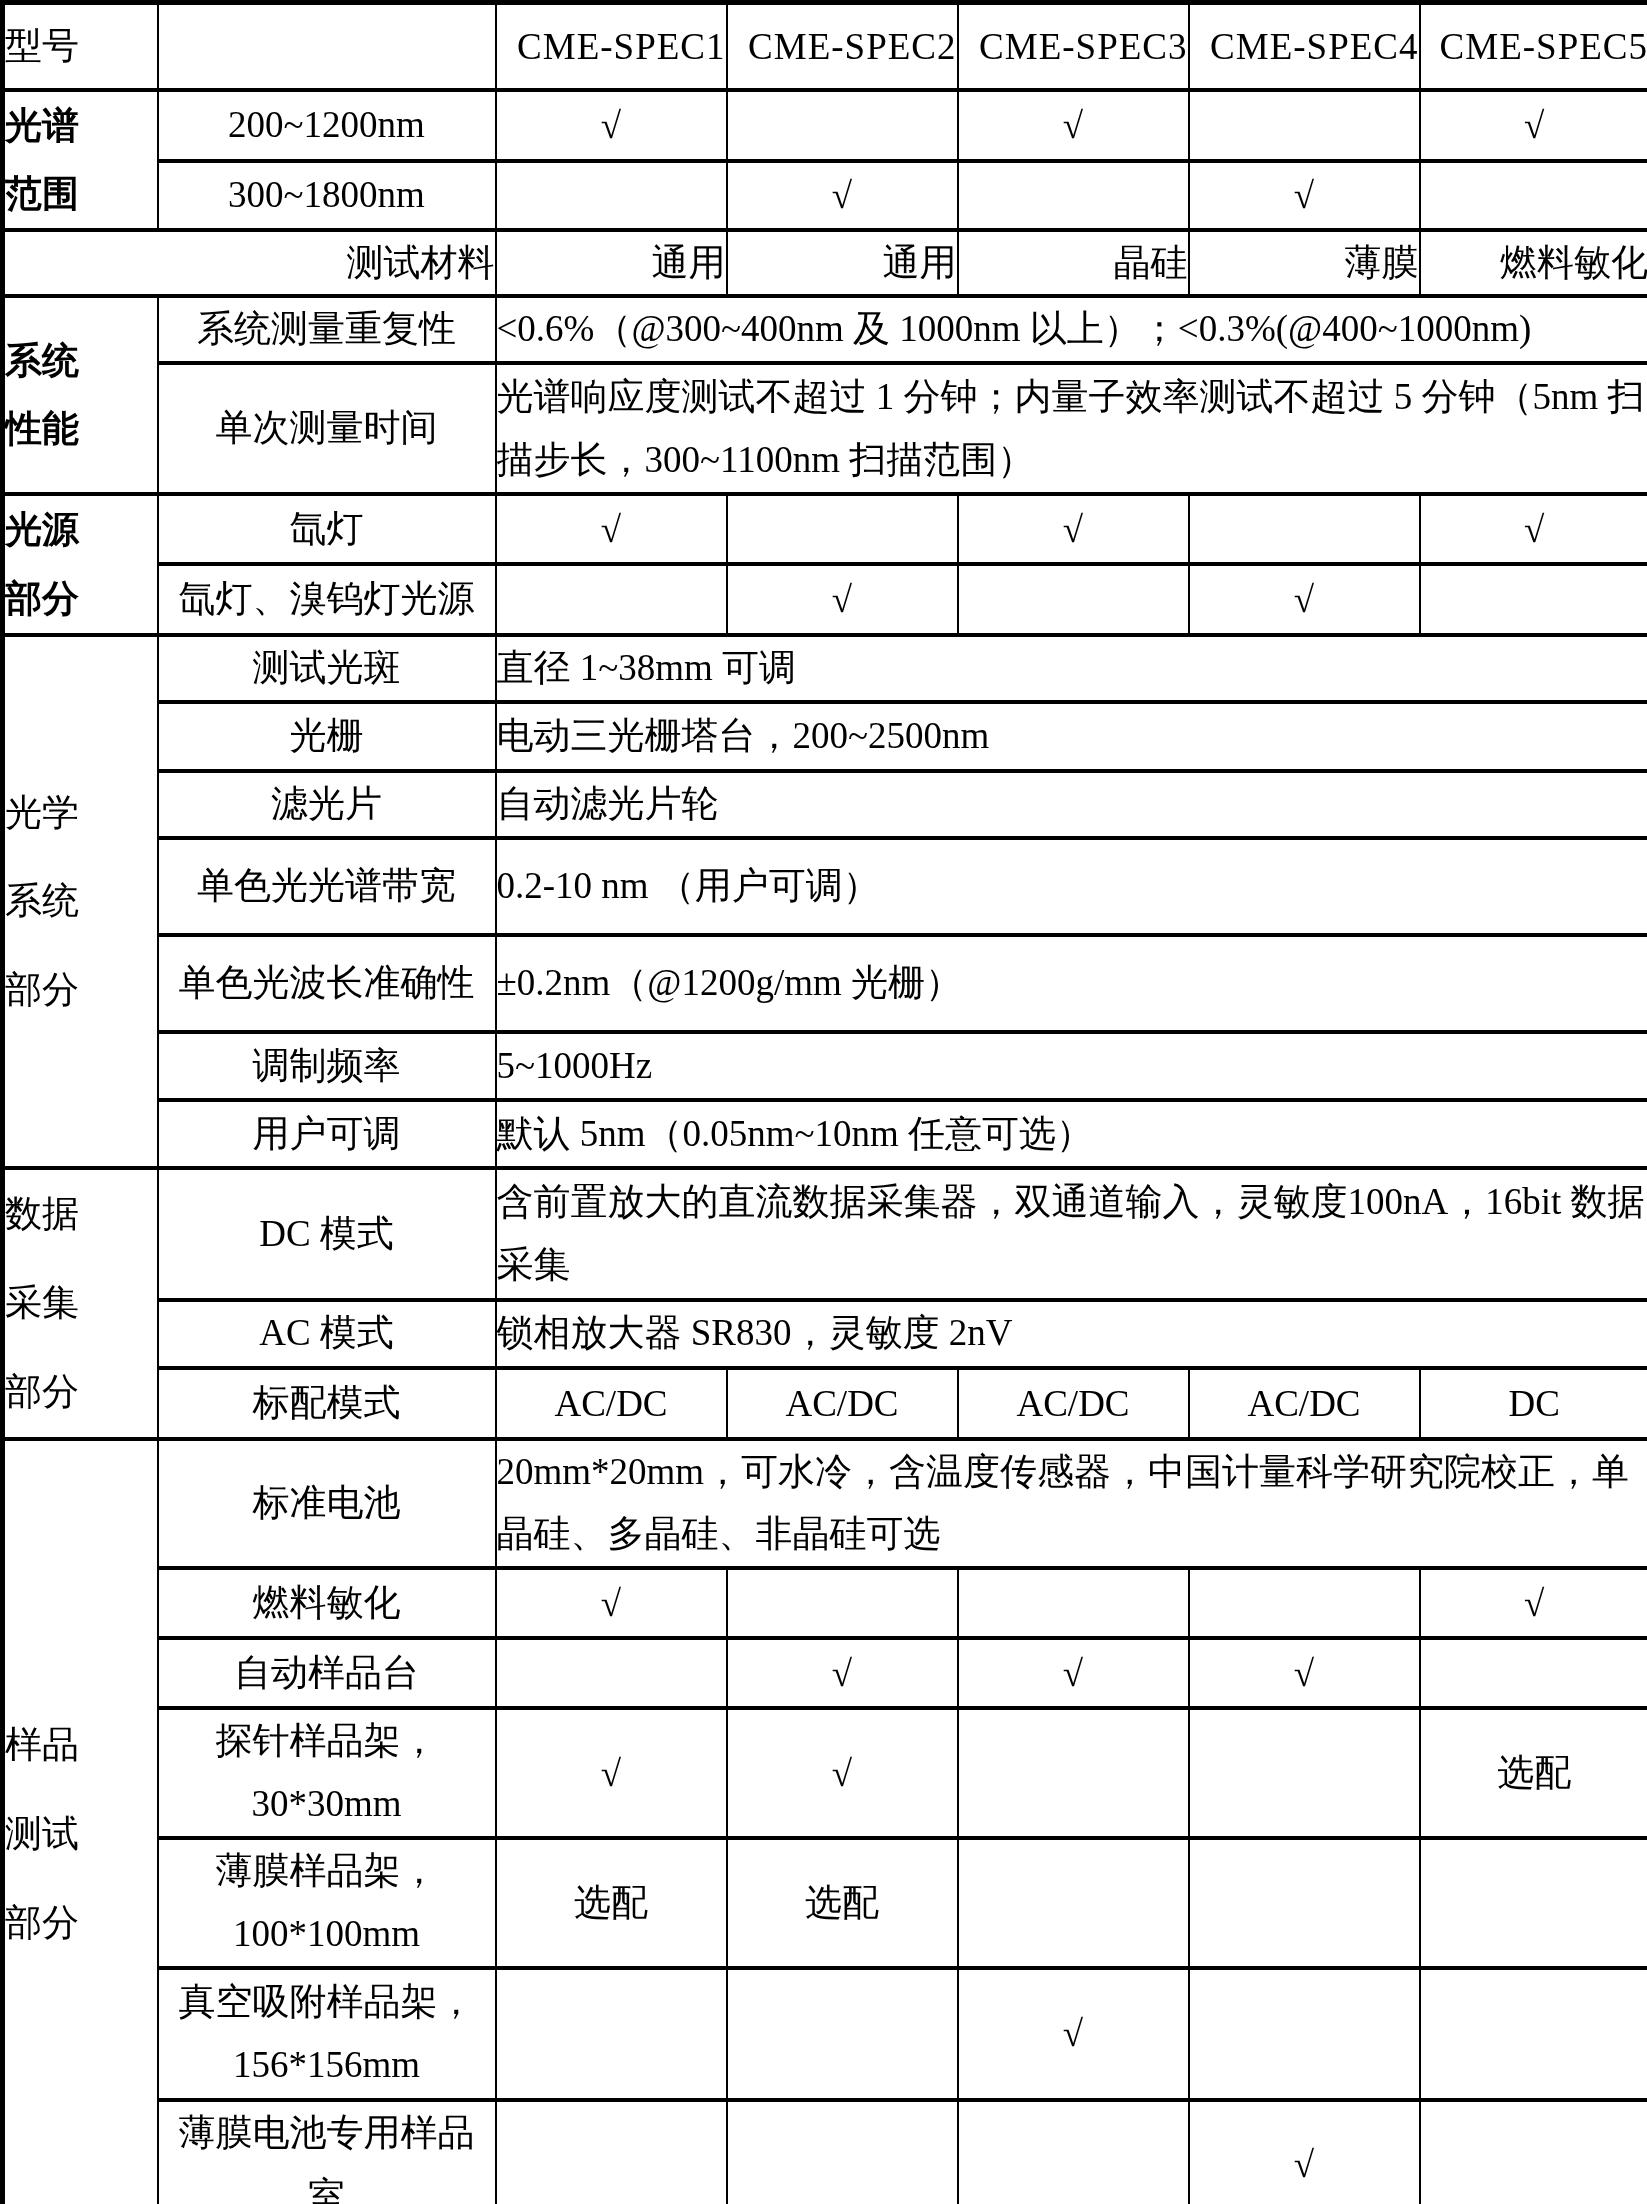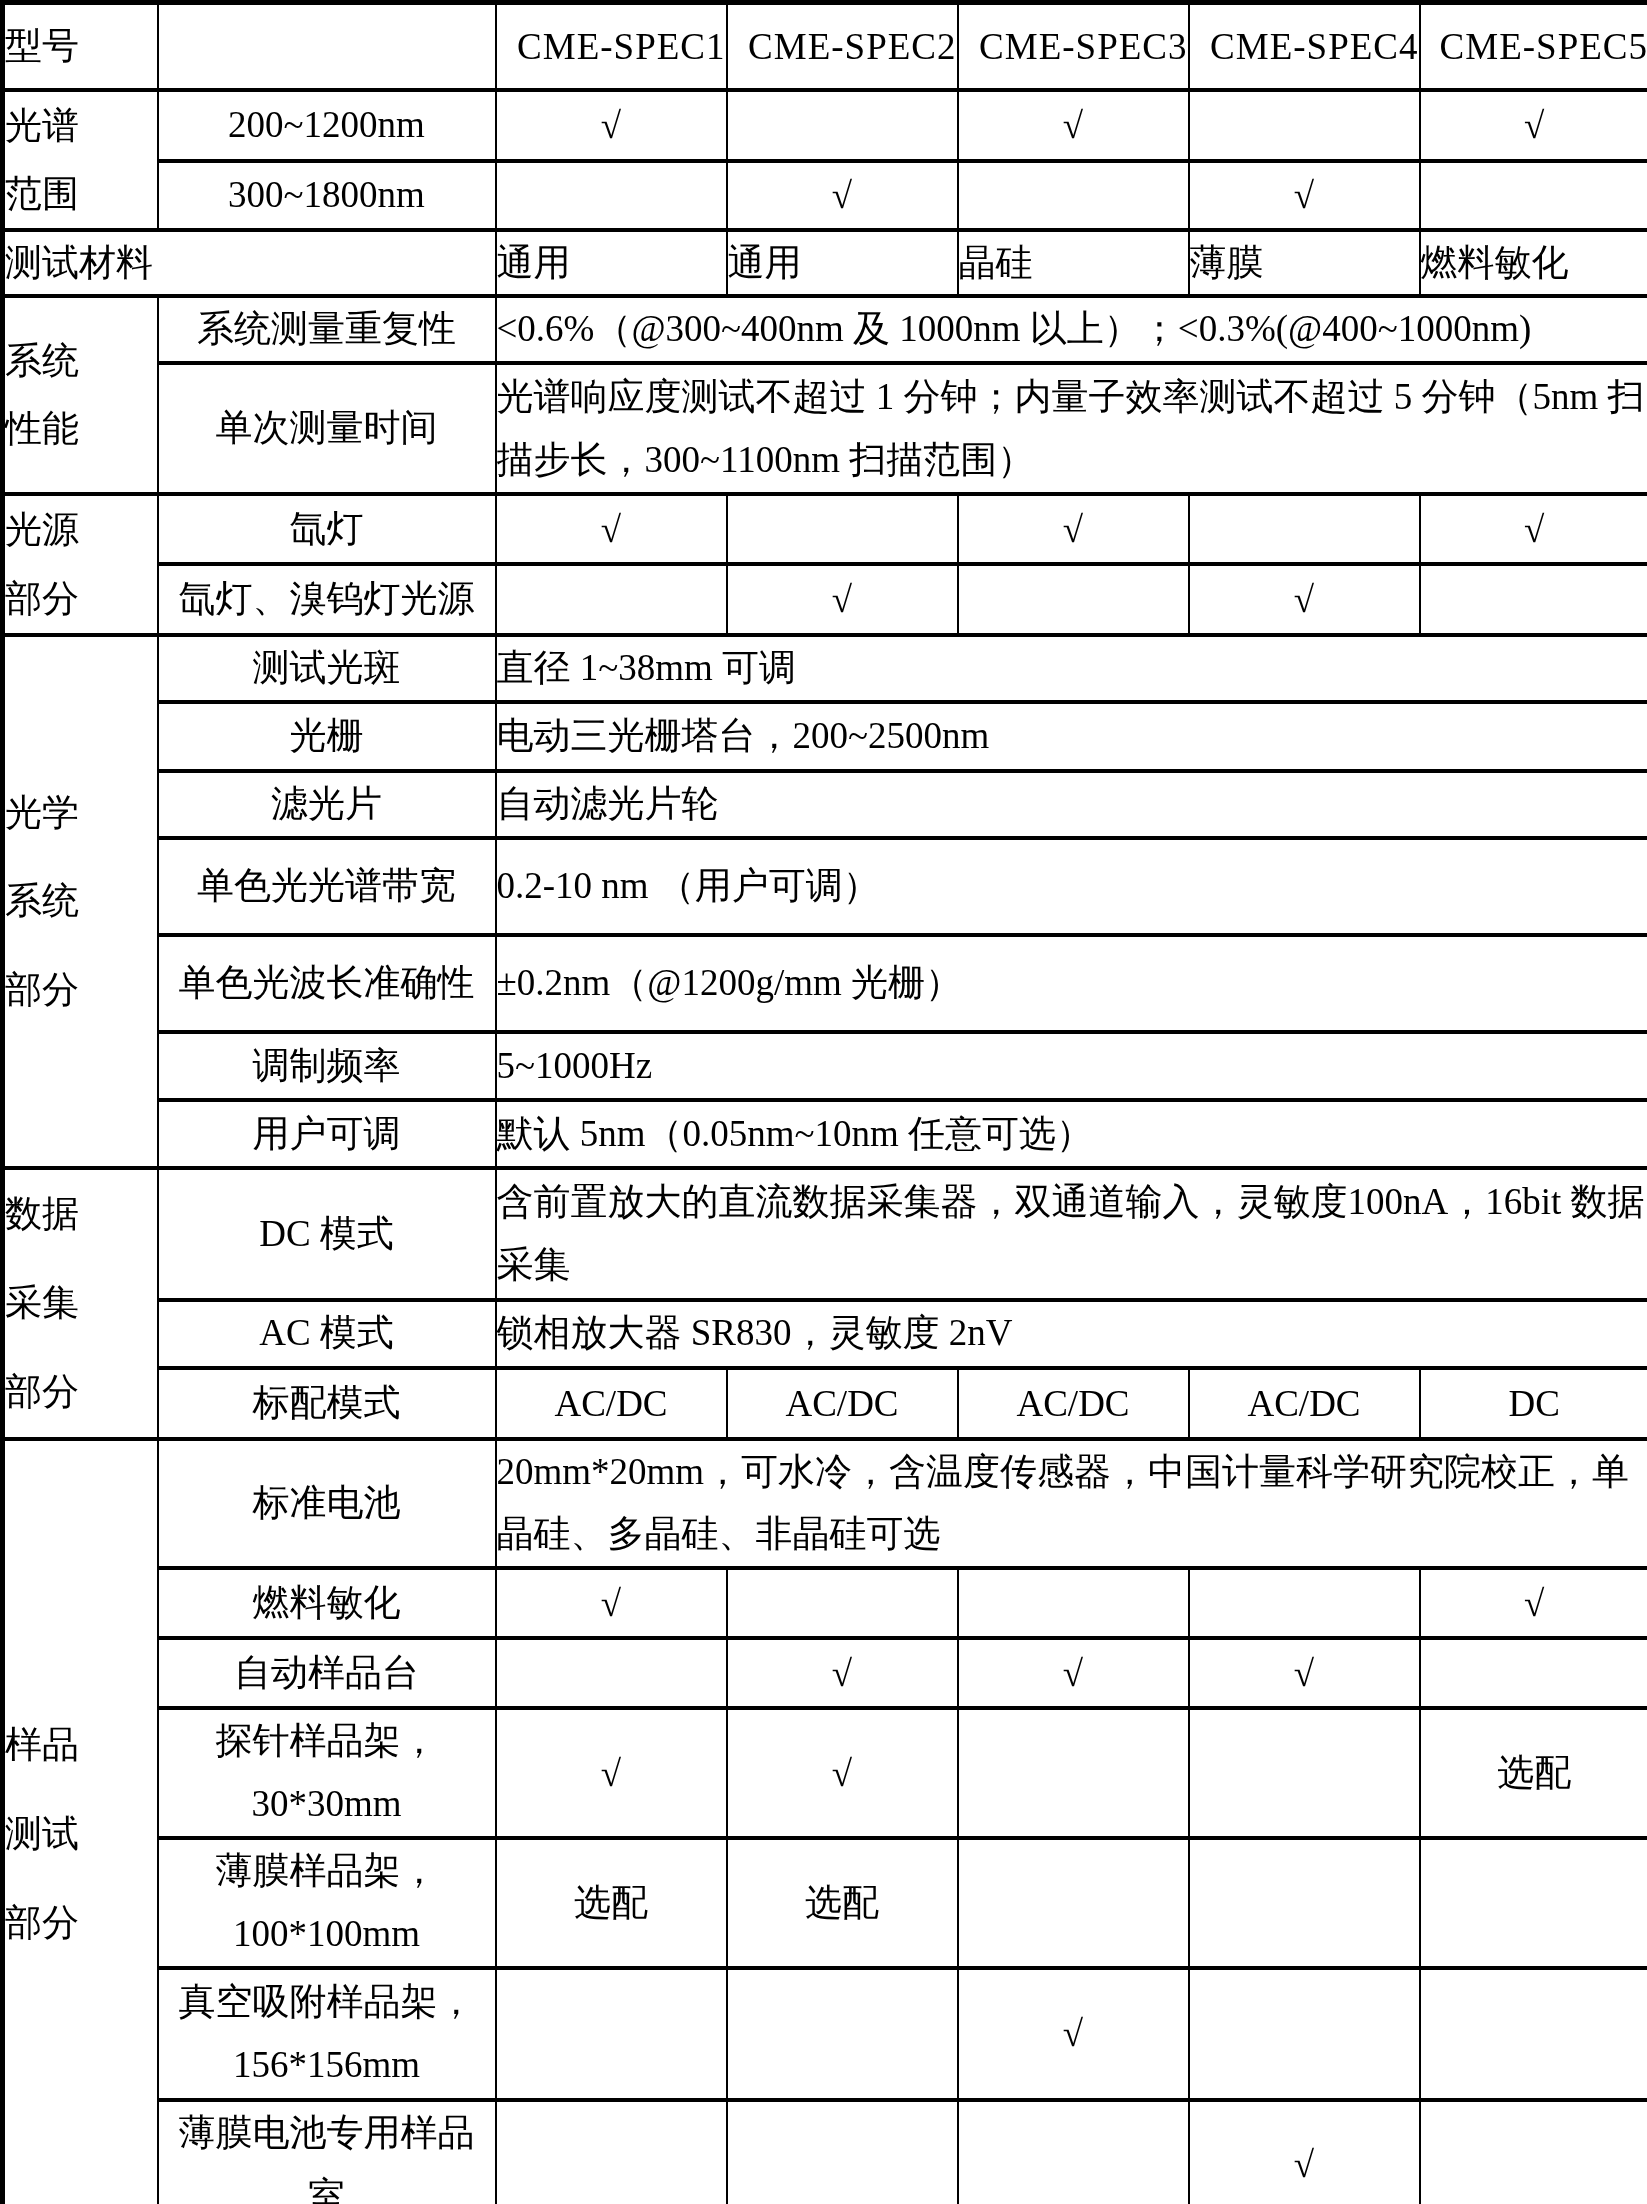--- a/index.html
+++ b/index.html
@@ -33,21 +33,21 @@
     box-sizing: border-box;
   }
   
   table.spec { border: 5.8px solid #000; }
 
   td.sec {
     text-align: left;
     padding-left: 13.6px;
     white-space: pre-line;
   }
-  td.sec2 { line-height: 1.85; }
+  td.sec2 { line-height: 1.85; font-weight: bold; }
   td.sec3 { line-height: 2.4; }
   td.lbl {
     text-align: center;
     padding-left: 15.5px;
     padding-right: 7.8px;
     white-space: pre-line;
     line-height: 1.7;
   }
   td.val {
     text-align: left;
@@ -56,21 +56,21 @@
     line-height: 1.7;
   }
   td.chk {
     text-align: center;
   }
   td.mhdr {
     text-align: right;
     letter-spacing: 1px;
   }
   td.center {
-    text-align: left;
+    text-align: right;
   }
 </style>
 </head>
 <body>
 
 <div class="page">
   <table class="spec">
     <colgroup>
       <col style="width:155px">
         <col style="width:338px">

